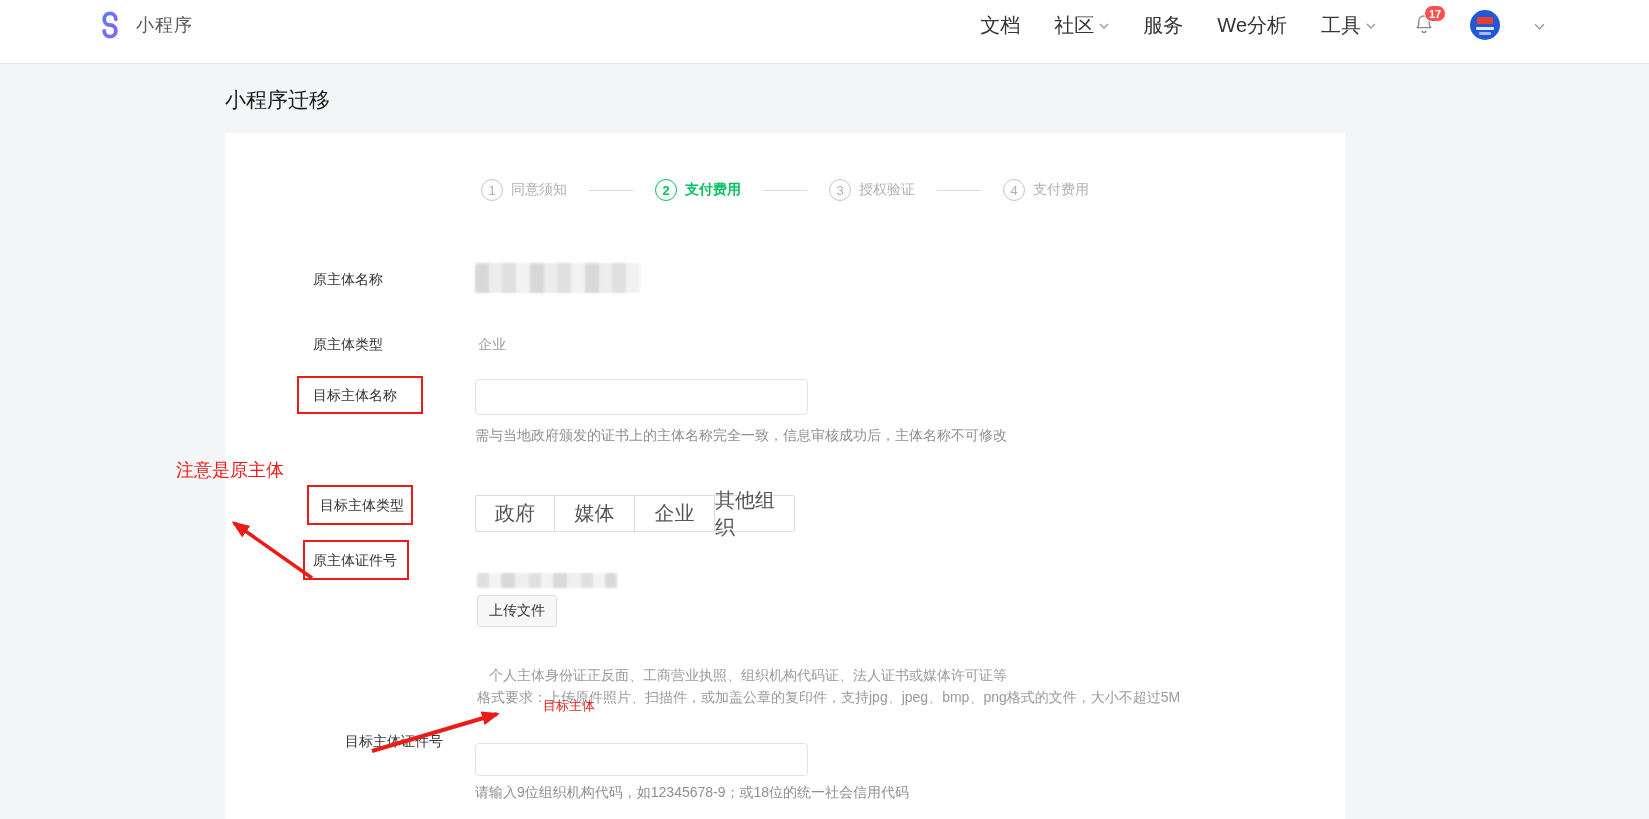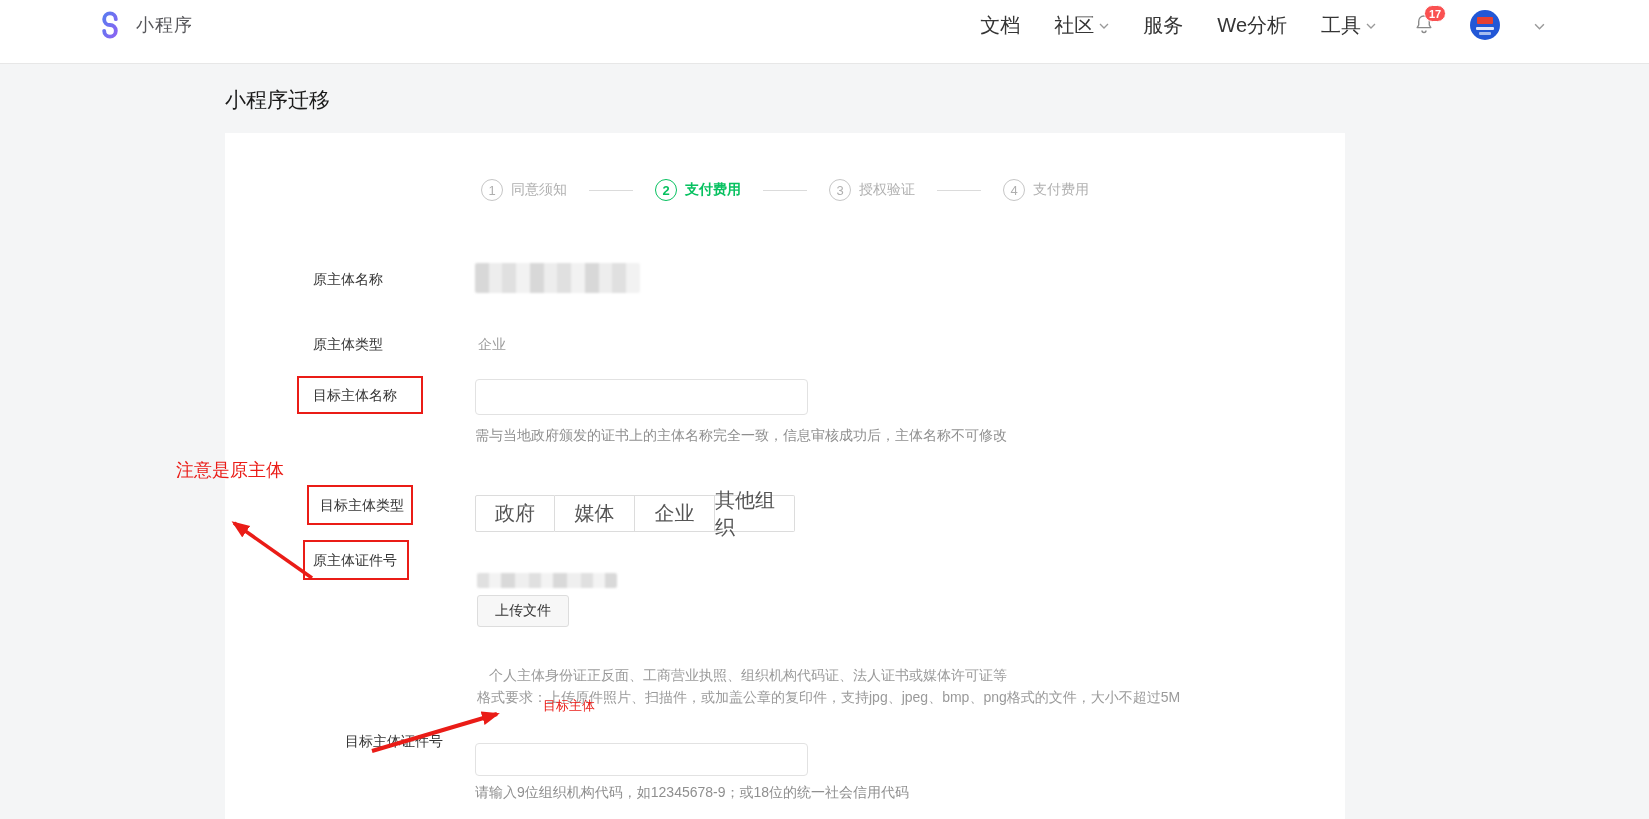--- a/index.html
+++ b/index.html
@@ -44,21 +44,21 @@
     background:repeating-linear-gradient(90deg,#e0e0e0 0 12px,#f3f3f3 12px 24px,#d9d9d9 24px 38px,#efefef 38px 52px); }
   .text-input { position:absolute; width:333px; border:1px solid #e2e2e2; border-radius:4px; background:#fff; outline:none; padding:0 12px; font-size:14px; color:#333; font-family:inherit; }
   .input-1 { left:250px; top:246px; height:36px; }
   .input-2 { left:250px; top:610px; height:33px; }
   .f-hint { position:absolute; font-size:14px; color:#8f8f8f; white-space:nowrap; }
   .segmented { position:absolute; left:250px; top:362px; display:flex; }
   .seg { width:80px; height:37px; border:1px solid #dcdcdc; background:#fff; display:flex; align-items:center; justify-content:center; font-size:20px; color:#555; cursor:pointer; }
   .seg:not(:first-child) { border-left:none; }
   .seg:first-child { border-radius:2px 0 0 2px; }
   .seg:last-child { border-radius:0 2px 2px 0; }
-  .upload-btn { position:absolute; left:252px; top:462px; height:32px; padding:0 17px; background:#f7f7f7; border:1px solid #ddd; border-radius:3px; font-size:14px; color:#333; font-family:inherit; cursor:pointer; }
+  .upload-btn { position:absolute; left:252px; top:462px; height:32px; padding:0 11px; background:#f7f7f7; border:1px solid #ddd; border-radius:3px; font-size:14px; color:#333; font-family:inherit; cursor:pointer; }
   .desc-line { position:absolute; font-size:14px; color:#9a9a9a; white-space:nowrap; }
 
   
   .anno { z-index:40; pointer-events:none; }
   .red-box { position:absolute; border:2px solid #ea1c17; }
   .rb-1 { left:297px; top:376px; width:126px; height:38px; }
   .rb-2 { left:307px; top:485px; width:106px; height:40px; }
   .rb-3 { left:303px; top:540px; width:106px; height:40px; }
   .red-note { position:absolute; color:#ea1c17; font-size:18px; white-space:nowrap; }
   .rn-1 { left:176px; top:458px; }

